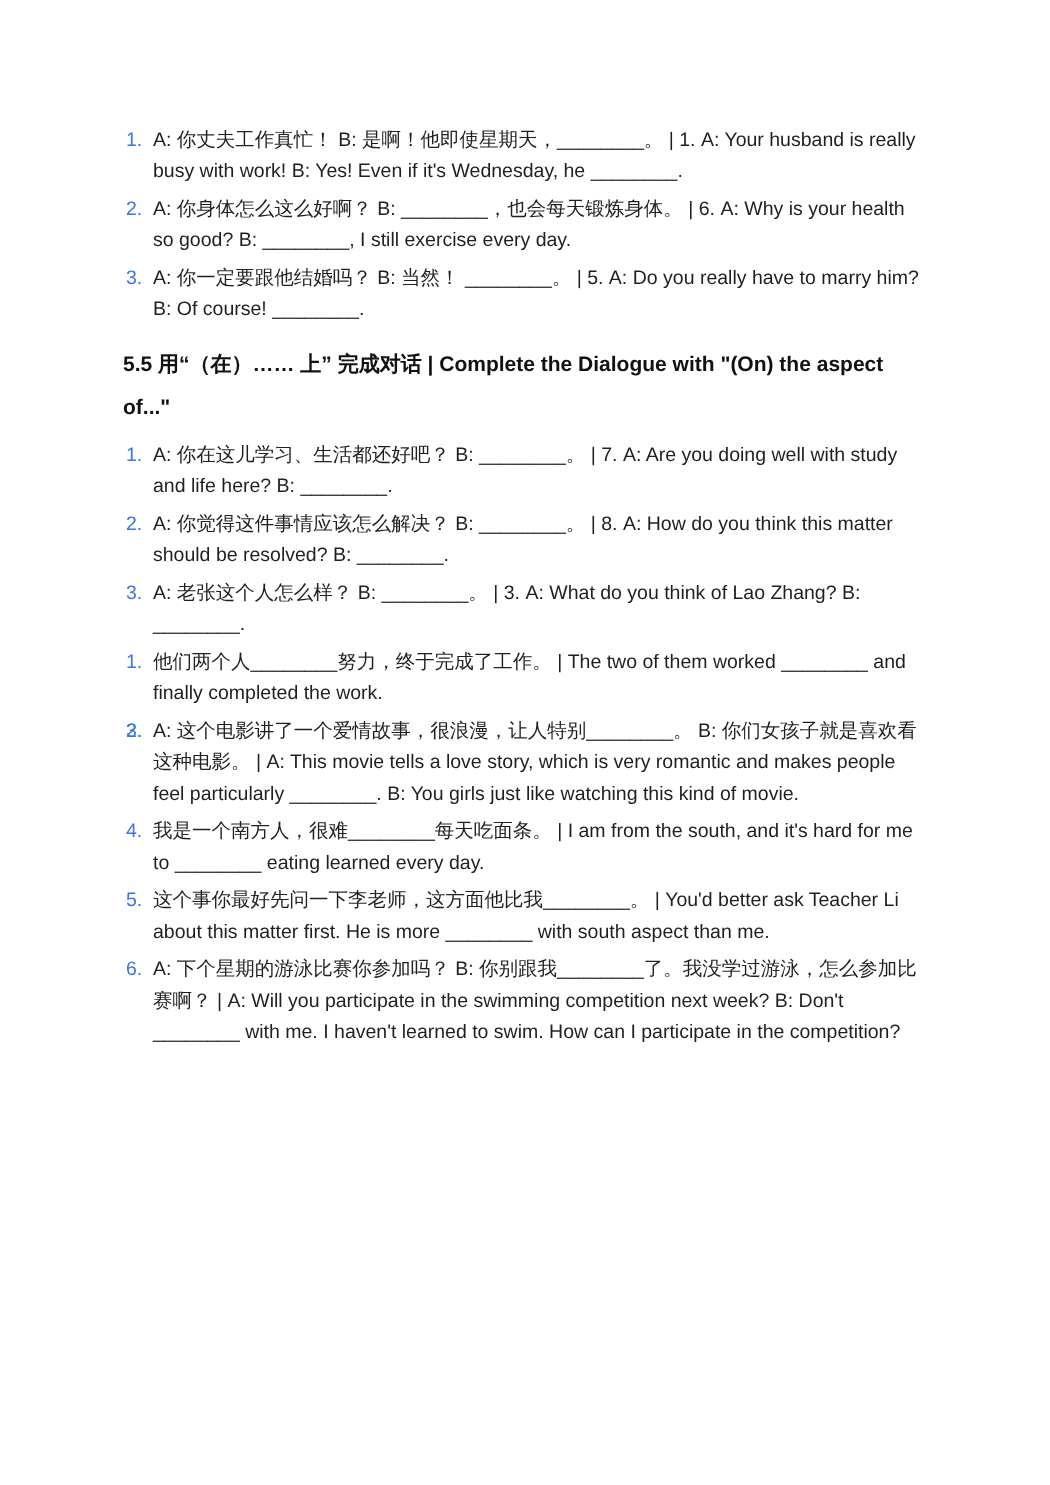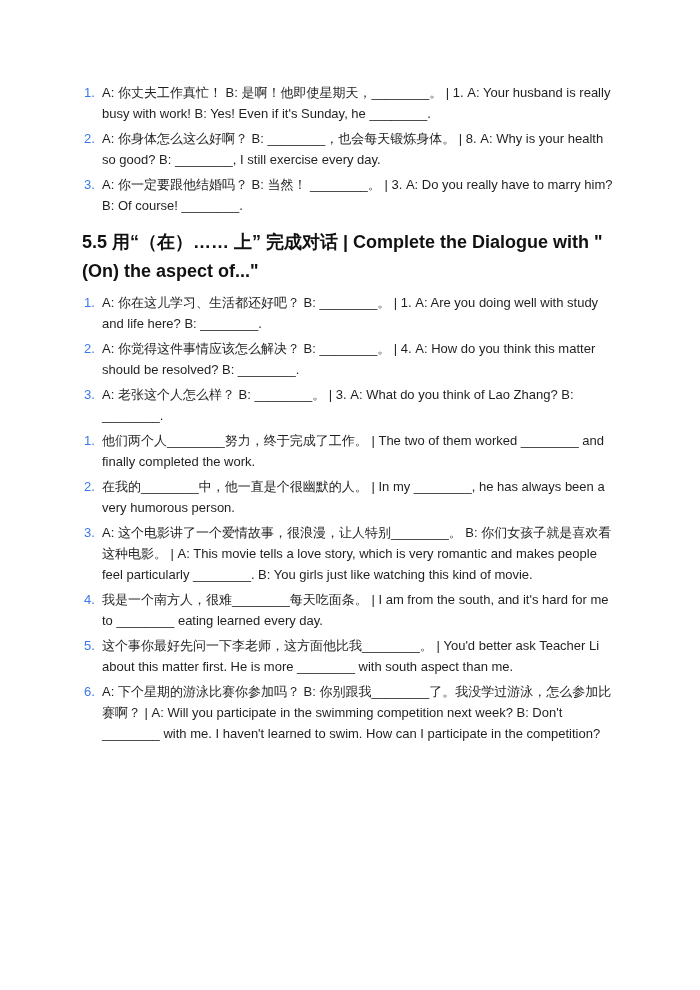--- a/index.html
+++ b/index.html
@@ -2,40 +2,40 @@
 <html><head>
 <meta charset="utf-8">
 <style>
   html, body { margin: 0; padding: 0; background: #ffffff; }
   body { width: 700px; height: 990px; position: relative; overflow: hidden;
          font-family: "Liberation Sans", "DejaVu Sans", sans-serif; color: #1f1f1f; }
   .page { position: absolute; left: 84px; top: 82px; width: 530px; }
   .list { margin: 0; padding: 0; list-style: none; }
   .item { position: relative; padding-left: 18px; font-size: 13px; line-height: 21px; margin-bottom: 4px; }
   .num { position: absolute; left: 0; top: 0; color: #3b78e7; }
-  .heading { font-size: 18px; font-weight: bold; line-height: 29px; margin: 12px 0 6px -2px; color: #111; }
+  .heading { font-size: 14px; font-weight: bold; line-height: 29px; margin: 12px 0 6px -2px; color: #111; }
 </style>
 </head>
 <body>
 
 <div class="page">
   <ul class="list">
-    <li class="item"><span class="num">1.</span><span>A: 你丈夫工作真忙！ B: 是啊！他即使星期天，________。 | 1. A: Your husband is really busy with work! B: Yes! Even if it's Sunday, he ________.</span></li>
-    <li class="item"><span class="num">2.</span><span>A: 你身体怎么这么好啊？ B: ________，也会每天锻炼身体。 | 8. A: Why is your health so good? B: ________, I still exercise every day.</span></li>
-    <li class="item"><span class="num">3.</span><span>A: 你一定要跟他结婚吗？ B: 当然！ ________。 | 3. A: Do you really have to marry him? B: Of course! ________.</span></li>
+    <li class="item"><span class="num">1.</span><span>A: 你丈夫工作真忙！ B: 是啊！他即使星期天，________。 | 1. A: Your husband is really busy with work! B: Yes! Even if it's Wednesday, he ________.</span></li>
+    <li class="item"><span class="num">2.</span><span>A: 你身体怎么这么好啊？ B: ________，也会每天锻炼身体。 | 6. A: Why is your health so good? B: ________, I still exercise every day.</span></li>
+    <li class="item"><span class="num">3.</span><span>A: 你一定要跟他结婚吗？ B: 当然！ ________。 | 5. A: Do you really have to marry him? B: Of course! ________.</span></li>
   </ul>
 
   <div class="heading">5.5 用“（在）…… 上” 完成对话 | Complete the Dialogue with "(On) the aspect of..."</div>
   <ul class="list">
-    <li class="item"><span class="num">1.</span><span>A: 你在这儿学习、生活都还好吧？ B: ________。 | 1. A: Are you doing well with study and life here? B: ________.</span></li>
-    <li class="item"><span class="num">2.</span><span>A: 你觉得这件事情应该怎么解决？ B: ________。 | 4. A: How do you think this matter should be resolved? B: ________.</span></li>
+    <li class="item"><span class="num">1.</span><span>A: 你在这儿学习、生活都还好吧？ B: ________。 | 7. A: Are you doing well with study and life here? B: ________.</span></li>
+    <li class="item"><span class="num">2.</span><span>A: 你觉得这件事情应该怎么解决？ B: ________。 | 8. A: How do you think this matter should be resolved? B: ________.</span></li>
     <li class="item"><span class="num">3.</span><span>A: 老张这个人怎么样？ B: ________。 | 3. A: What do you think of Lao Zhang? B: ________.</span></li>
   </ul>
 
   <ul class="list">
     <li class="item"><span class="num">1.</span><span>他们两个人________努力，终于完成了工作。 | The two of them worked ________ and finally completed the work.</span></li>
-    <li class="item"><span class="num">2.</span><span>在我的________中，他一直是个很幽默的人。 | In my ________, he has always been a very humorous person.</span></li>
+    <li class="item"><span class="num">2.</span></li>
     <li class="item"><span class="num">3.</span><span>A: 这个电影讲了一个爱情故事，很浪漫，让人特别________。 B: 你们女孩子就是喜欢看这种电影。 | A: This movie tells a love story, which is very romantic and makes people feel particularly ________. B: You girls just like watching this kind of movie.</span></li>
     <li class="item"><span class="num">4.</span><span>我是一个南方人，很难________每天吃面条。 | I am from the south, and it's hard for me to ________ eating learned every day.</span></li>
     <li class="item"><span class="num">5.</span><span>这个事你最好先问一下李老师，这方面他比我________。 | You'd better ask Teacher Li about this matter first. He is more ________ with south aspect than me.</span></li>
     <li class="item"><span class="num">6.</span><span>A: 下个星期的游泳比赛你参加吗？ B: 你别跟我________了。我没学过游泳，怎么参加比赛啊？ | A: Will you participate in the swimming competition next week? B: Don't ________ with me. I haven't learned to swim. How can I participate in the competition?</span></li>
   </ul>
 </div>
 
 </body></html>

